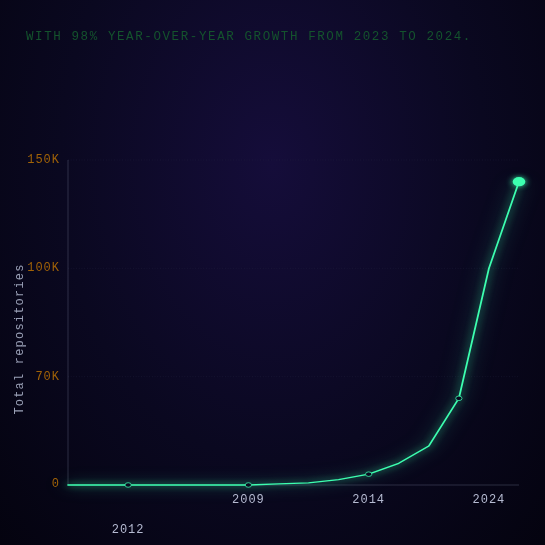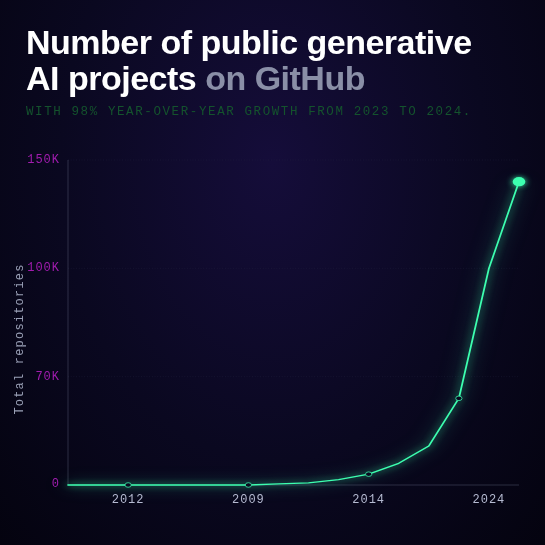--- a/index.html
+++ b/index.html
@@ -12,30 +12,26 @@
   .plot{position:absolute;left:42px;right:0;top:0;bottom:32px}
   svg{position:absolute;inset:0;width:100%;height:100%;overflow:visible}
   .grid line{stroke:#2a2a45;stroke-width:1;stroke-dasharray:2 4}
   .axis line{stroke:#6b6f88;stroke-width:1}
   .line-path{fill:none;stroke:#3dffb0;stroke-width:4;stroke-linejoin:round;stroke-linecap:round;filter:drop-shadow(0 0 10px rgba(61,255,176,.75)) drop-shadow(0 0 22px rgba(61,255,176,.5))}
   .dot{fill:#0a0820;stroke:#3dffb0;stroke-width:2}
   .end-dot{fill:#3dffb0;filter:drop-shadow(0 0 8px rgba(61,255,176,.9))}
   .xticks{position:absolute;left:42px;right:0;bottom:4px;height:20px}
   .xtick{position:absolute;top:0;transform:translateX(-50%);font-family:"Courier New",monospace;font-size:12px;color:#b6bbd2;letter-spacing:1px}
   .yticks{position:absolute;left:0;top:0;bottom:32px;width:42px}
-  .ytick{position:absolute;right:8px;transform:translateY(-50%);font-family:"Courier New",monospace;font-size:12px;color:#a21caf;letter-spacing:1px}
+  .ytick{position:absolute;right:8px;transform:translateY(-50%);font-family:"Courier New",monospace;font-size:12px;color:#a16207;letter-spacing:1px}
 </style>
 </head>
 <body>
 
 <div class="page">
-  <h1 class="title">
-    <span>Number of public generative</span><br>
-    <span>AI projects </span><span class="muted">on GitHub</span>
-  </h1>
   <div class="subtitle">WITH 98% YEAR-OVER-YEAR GROWTH FROM 2023 TO 2024.</div>
 
   <div class="chart-wrap">
     <div class="ylabel">Total repositories</div>
 
     <div class="yticks">
       <div class="ytick" style="bottom:-6px;transform:none">0</div>
       <div class="ytick" style="top:66.67%">70K</div>
       <div class="ytick" style="top:33.33%">100K</div>
       <div class="ytick" style="top:0%">150K</div>
@@ -57,19 +53,19 @@
             <circle cx="133.33333333333334" cy="1000" r="7" class="dot"></circle>
             <circle cx="400" cy="1000" r="7" class="dot"></circle>
             <circle cx="666.6666666666666" cy="966.6666666666666" r="7" class="dot"></circle>
             <circle cx="866.6666666666667" cy="733.3333333333333" r="7" class="dot"></circle>
             <circle cx="1000" cy="66.66666666666663" r="14" class="end-dot"></circle>
           </g>
       </svg>
     </div>
 
     <div class="xticks">
-      <div class="xtick" id="xt0" style="left: 13.3333%;">2012</div>
+      <div class="xtick" id="xt0" style="left: 13.3333%; margin-top: 30px;">2012</div>
       <div class="xtick" id="xt1" style="left: 40%;">2009</div>
       <div class="xtick" id="xt2" style="left: 66.6667%;">2014</div>
       <div class="xtick" id="xt3" style="left: 93.3333%; text-align: right;">2024</div>
     </div>
   </div>
 </div>
 
 </body></html>

